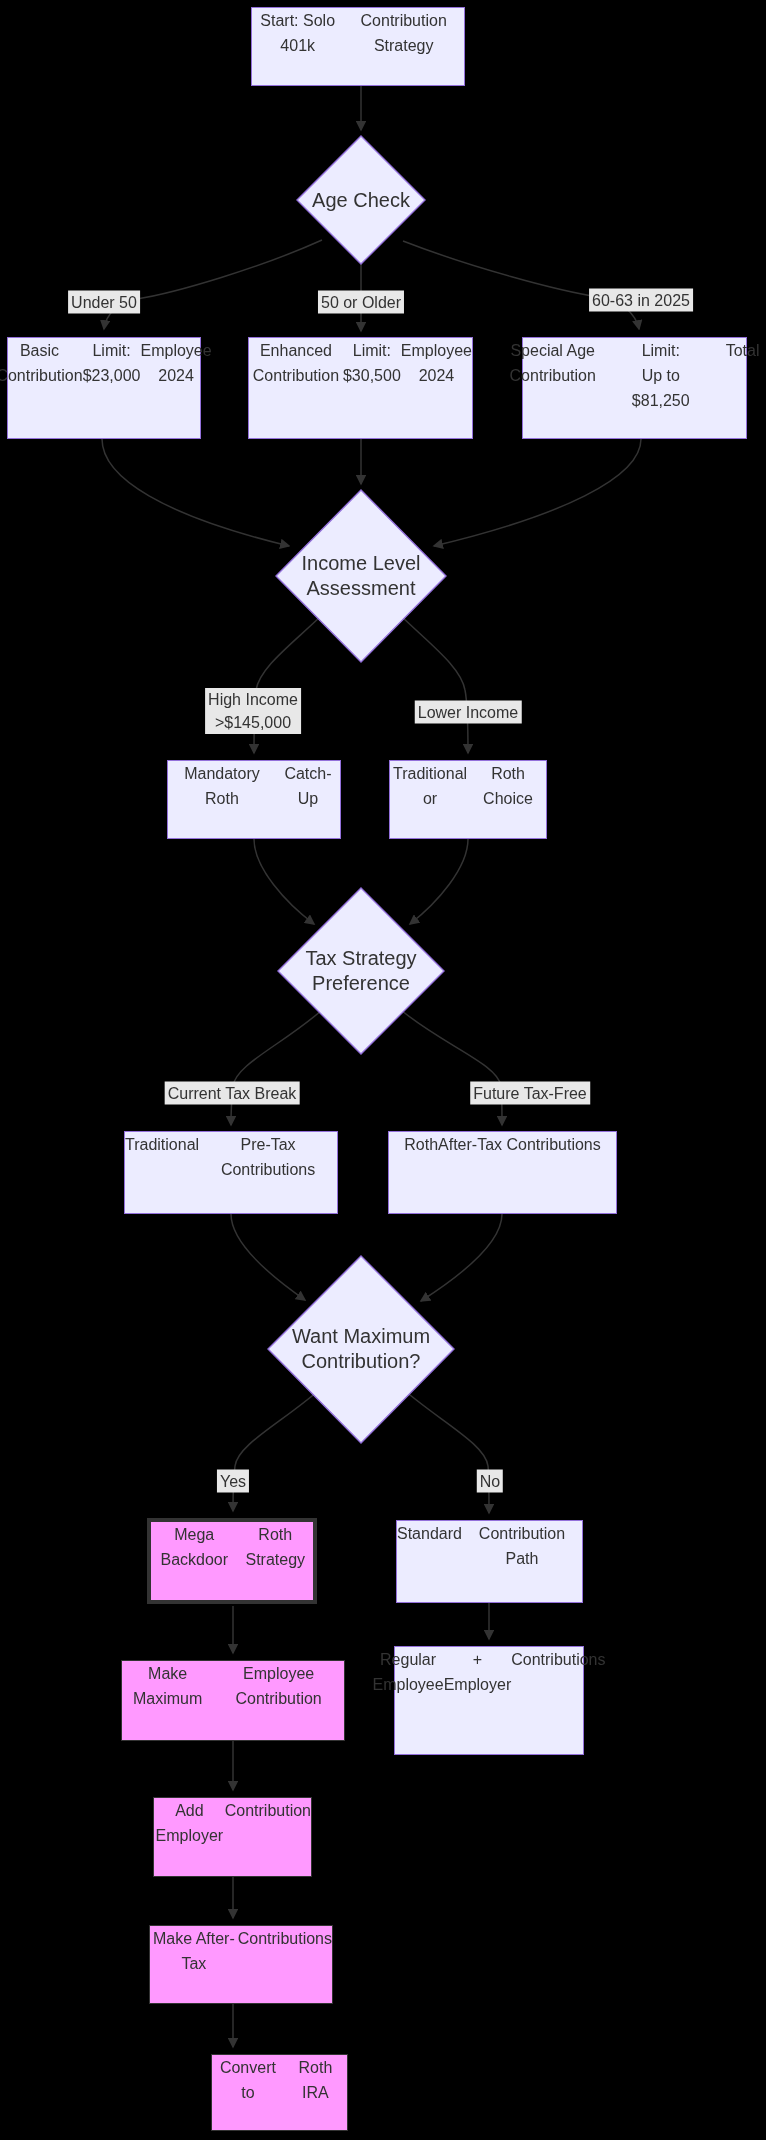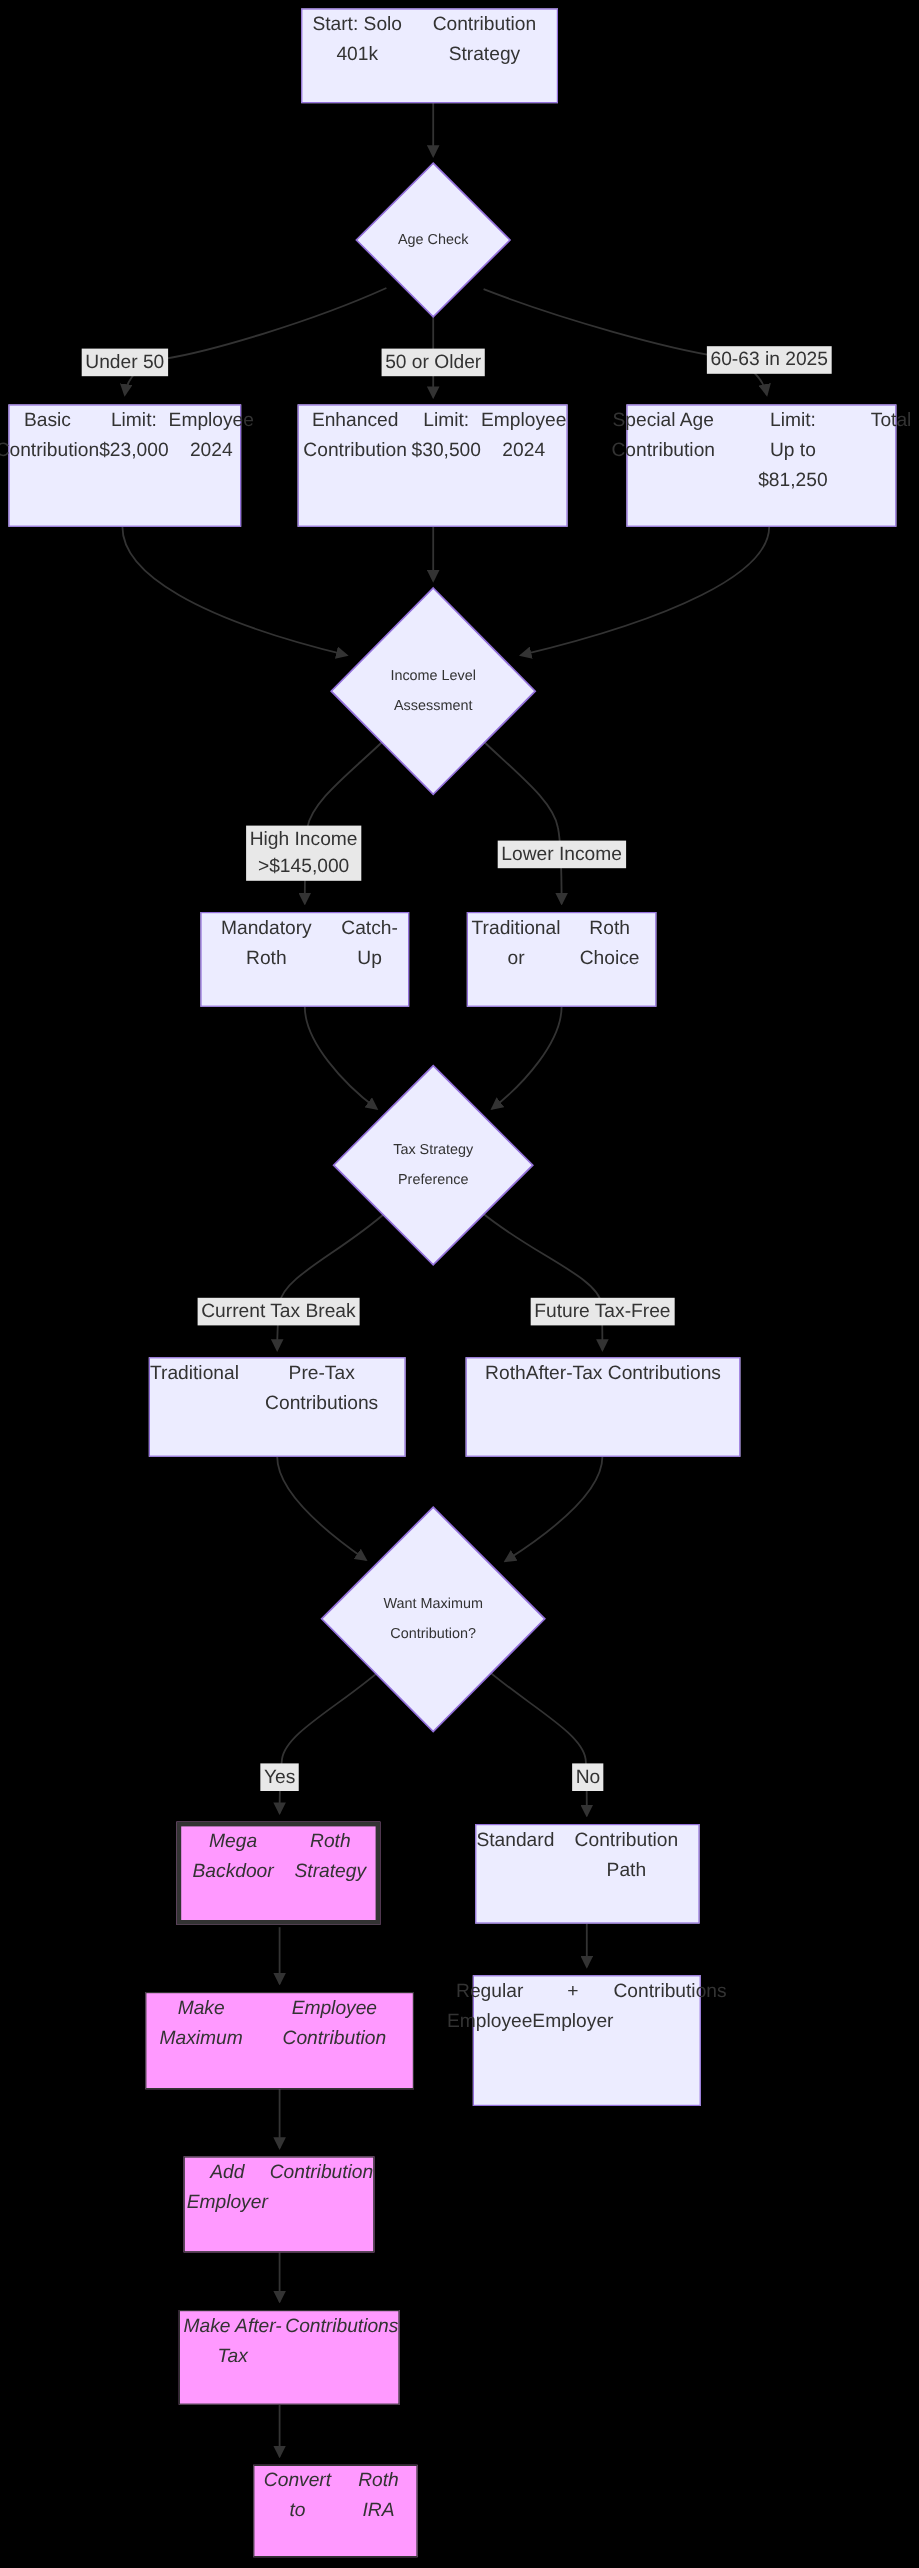--- a/index.html
+++ b/index.html
@@ -22,30 +22,29 @@
     border: 1px solid var(--node-border, #9370DB);
     color: var(--text-color, #333);
     display: flex; flex-direction: row;
     justify-content: center;
     text-align: center;
     font-size: 16px; line-height: 25px;
   }
   .node.pink {
     background: var(--hl-fill, #ff99ff);
     border: 1.5px solid var(--hl-border, #333);
-    font-style: italic;
   }
   .node.pink.thick { border-width: 4px; }
   .diamond-text {
     position: absolute;
     color: var(--text-color, #333);
     display: flex; flex-direction: column;
     align-items: center; justify-content: center;
     text-align: left;
-    font-size: 12px; line-height: 25px;
+    font-size: 20px; line-height: 25px;
     transform: translate(-50%, -50%);
     pointer-events: none;
     white-space: nowrap;
   }
   .edge-label {
     position: absolute;
     transform: translate(-50%, -50%);
     background: var(--label-bg, #e8e8e8);
     color: var(--text-color, #333);
     font-size: 16px; line-height: 23px;
@@ -193,17 +192,17 @@
 
   <div class="edge-label" style="left:104px; top:302px;">Under 50</div>
   <div class="edge-label" style="left:361px; top:302px;">50 or Older</div>
   <div class="edge-label" style="left:641px; top:300px;">60-63 in 2025</div>
   <div class="edge-label" style="left:253px; top:711px;">
     <span class="line">High Income</span>
     <span class="line">&gt;$145,000</span>
   </div>
   <div class="edge-label" style="left:468px; top:712px;text-align:right;">Lower Income</div>
   <div class="edge-label" style="left:232px; top:1093px;">Current Tax Break</div>
-  <div class="edge-label" style="left:502px; top:1093px;">Future Tax-Free</div>
+  <div class="edge-label" style="left:530px; top:1093px;">Future Tax-Free</div>
   <div class="edge-label" style="left:233px; top:1481px;">Yes</div>
   <div class="edge-label" style="left:490px; top:1481px;">No</div>
 
 </div>
 
 </body></html>

